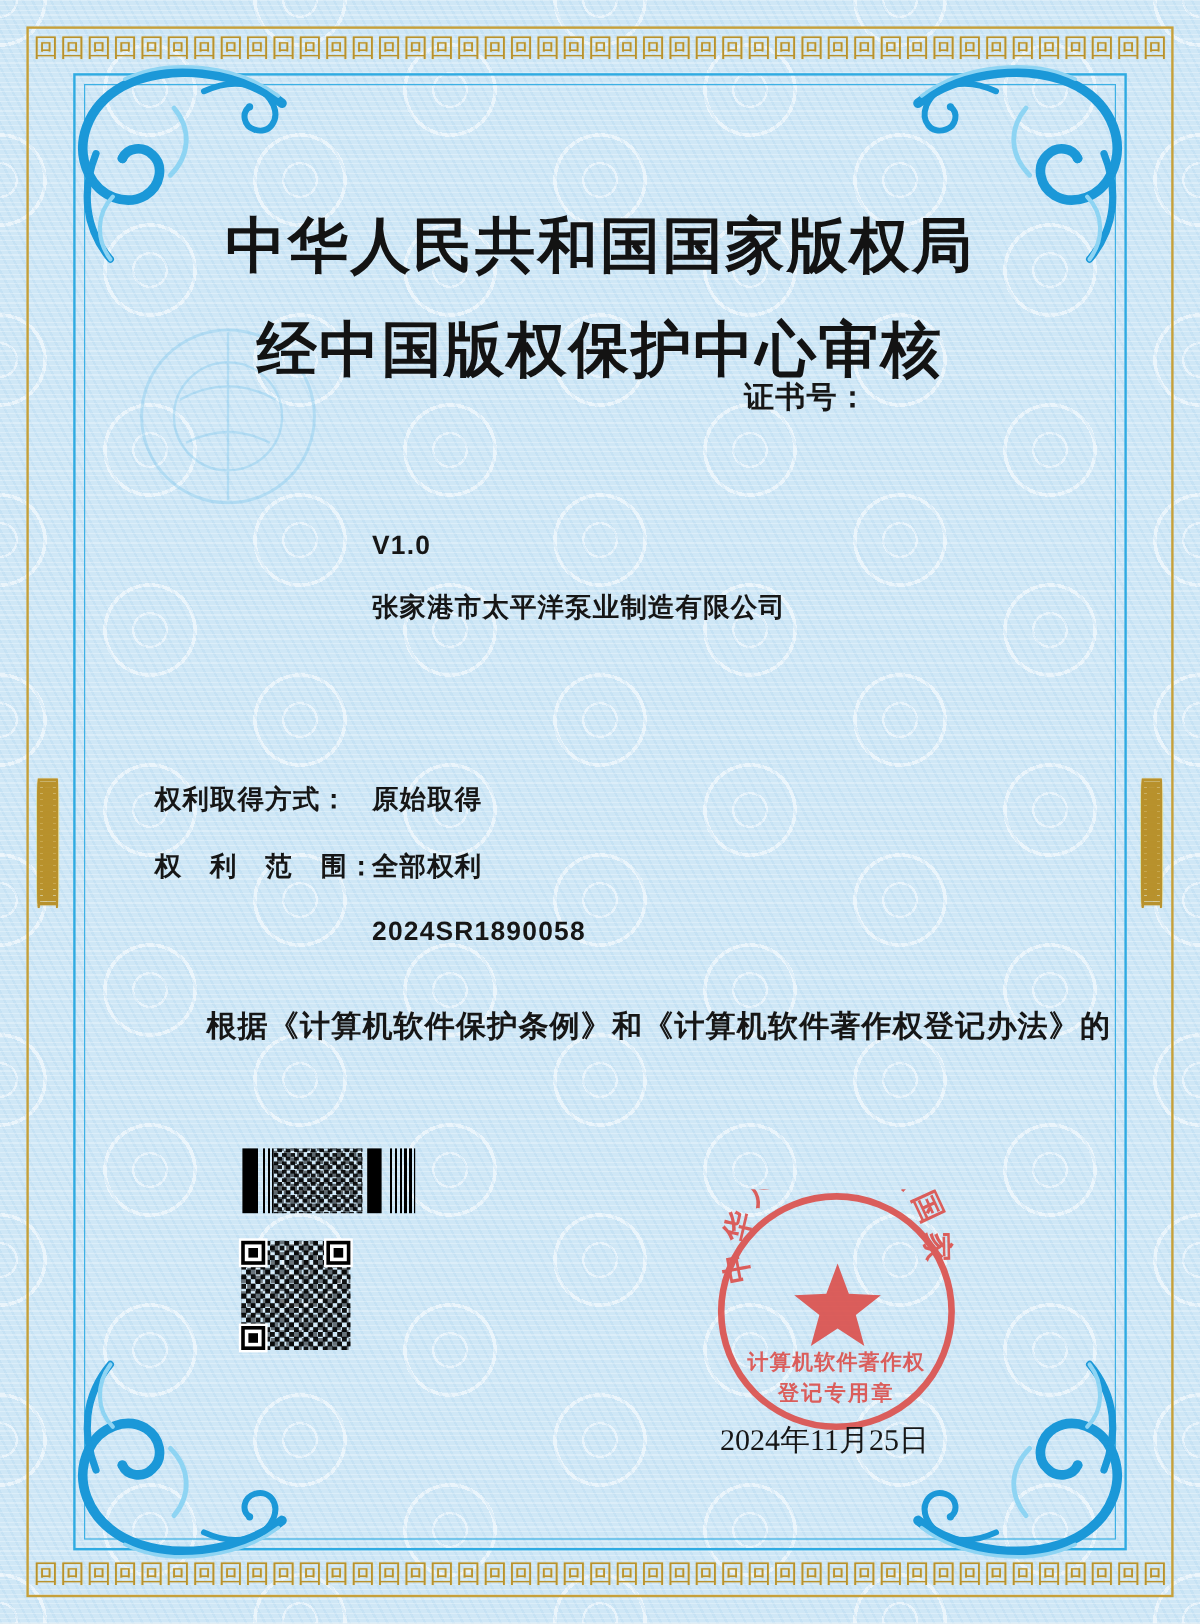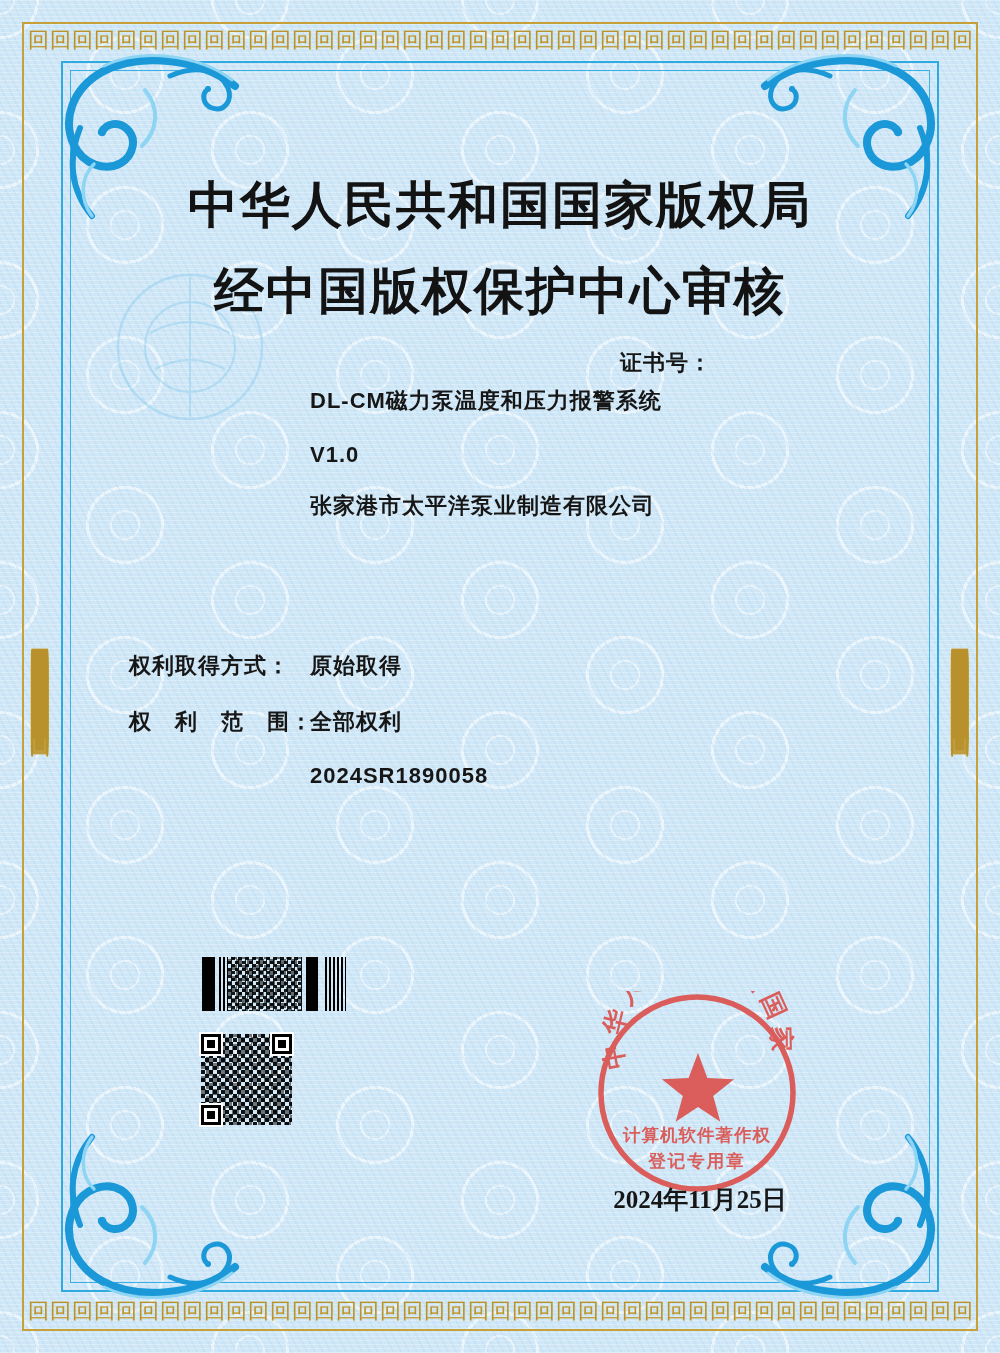--- a/index.html
+++ b/index.html
@@ -36,28 +36,28 @@
   .corner-flourish.tr{right:50px;top:50px;transform:scaleX(-1);}
   .corner-flourish.bl{left:50px;bottom:50px;transform:scaleY(-1);}
   .corner-flourish.br{right:50px;bottom:50px;transform:scale(-1,-1);}
   .emboss-emblem{position:absolute;left:100px;top:265px;opacity:.32;pointer-events:none;}
   
   .title{position:absolute;left:0;right:0;text-align:center;
     font-family:"Liberation Serif","DejaVu Serif",serif;font-weight:700;
     font-size:50px;letter-spacing:2px;color:#131313;}
   .title.line1{top:172px;}
   .title.line2{top:258px;}
-  .certno{position:absolute;top:314px;left:620px;font-size:22px;font-weight:600;letter-spacing:1px;display:flex;gap:21px;margin-top:34px;}
+  .certno{position:absolute;top:314px;left:620px;font-size:25px;font-weight:600;letter-spacing:1px;display:flex;gap:21px;}
   .field-label{position:absolute;left:129px;font-size:22px;font-weight:600;letter-spacing:1px;white-space:nowrap;}
   .field-value{position:absolute;left:310px;font-size:22px;font-weight:600;letter-spacing:1px;white-space:nowrap;}
   .stmt{position:absolute;font-size:25px;font-weight:600;letter-spacing:1px;white-space:nowrap;}
   .stmt.l1{left:172px;top:838px;}
   .stmt.l2{left:129px;top:895px;}
-  .issue-date{position:absolute;left:600px;top:1183px;width:200px;text-align:center;
-    font-size:25px;font-weight:700;font-family:"Liberation Serif","DejaVu Serif",serif;}
+  .issue-date{position:absolute;left:600px;top:1183px;width:200px;
+    font-size:25px;font-weight:400;font-family:"Liberation Serif","DejaVu Serif",serif;}
   
   .barcode{position:absolute;left:202px;top:957px;width:144px;height:54px;display:flex;background:transparent;}
   .bc-bar{height:100%;background:#000;}
   .bc-gap{height:100%;}
   .bc-thin{height:100%;background:repeating-linear-gradient(90deg,#000 0 2px,rgba(0,0,0,0) 2px 4px);}
   .bc-dense{height:100%;
     background-image:
       repeating-conic-gradient(rgba(0,0,0,.9) 0 25%, rgba(0,0,0,0) 0 50%),
       repeating-conic-gradient(rgba(0,0,0,.55) 0 25%, rgba(0,0,0,0) 0 50%);
     background-size:7px 7px,11px 11px;background-position:0 0,3px 2px;}
@@ -138,33 +138,33 @@
     <path d="M55 104 Q90 86 125 104" stroke="#6fc0ea" stroke-width="2" fill="none"></path>
   </svg>
 
   <div class="title line1">中华人民共和国国家版权局</div>
   <div class="title line2">经中国版权保护中心审核</div>
 
   <div class="certno">
     <span>证书号：</span>
   </div>
 
-  <div class="field-value" style="top:386px">DL-CM磁力泵温度和压力报警系统</div>
   <div class="field-value" style="top:442px">V1.0</div>
 
   <div class="field-value" style="top:491px">张家港市太平洋泵业制造有限公司</div>
 
   <div class="field-label" style="top:651px">权利取得方式：</div>
   <div class="field-value" style="top:651px">原始取得</div>
 
   <div class="field-label" style="top:707px">权　利　范　围：</div>
   <div class="field-value" style="top:707px">全部权利</div>
 
   <div class="field-value" style="top:763px">2024SR1890058</div>
 
+  <div class="stmt l1">根据《计算机软件保护条例》和《计算机软件著作权登记办法》的</div>
 
   <div class="barcode">
     <div class="bc-bar" style="width:13px"></div>
     <div class="bc-gap" style="width:4px"></div>
     <div class="bc-thin" style="width:9px"></div>
     <div class="bc-dense" style="width:74px"></div>
     <div class="bc-gap" style="width:4px"></div>
     <div class="bc-bar" style="width:12px"></div>
     <div class="bc-gap" style="width:7px"></div>
     <div class="bc-thin" style="width:21px"></div>

